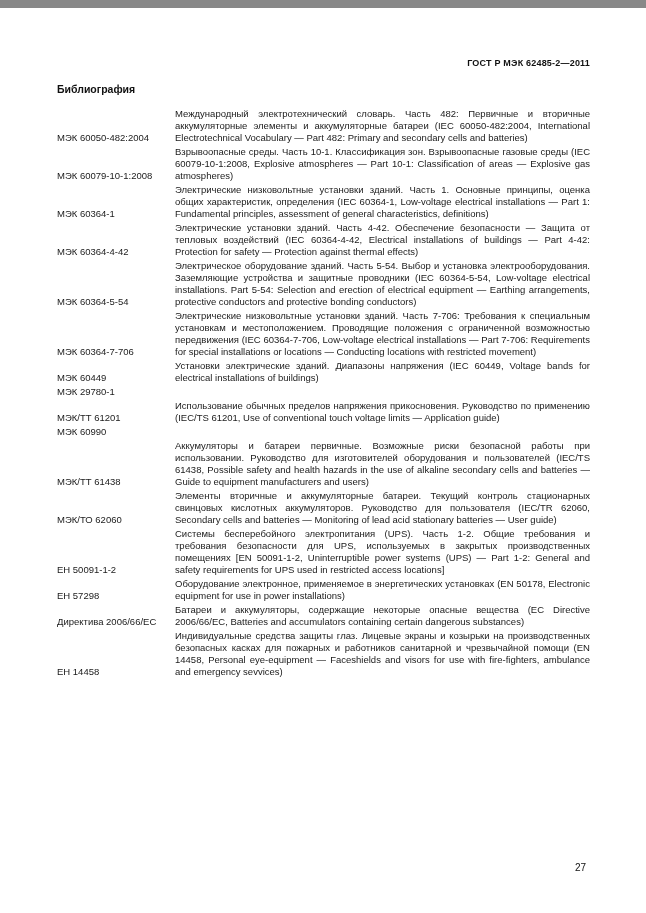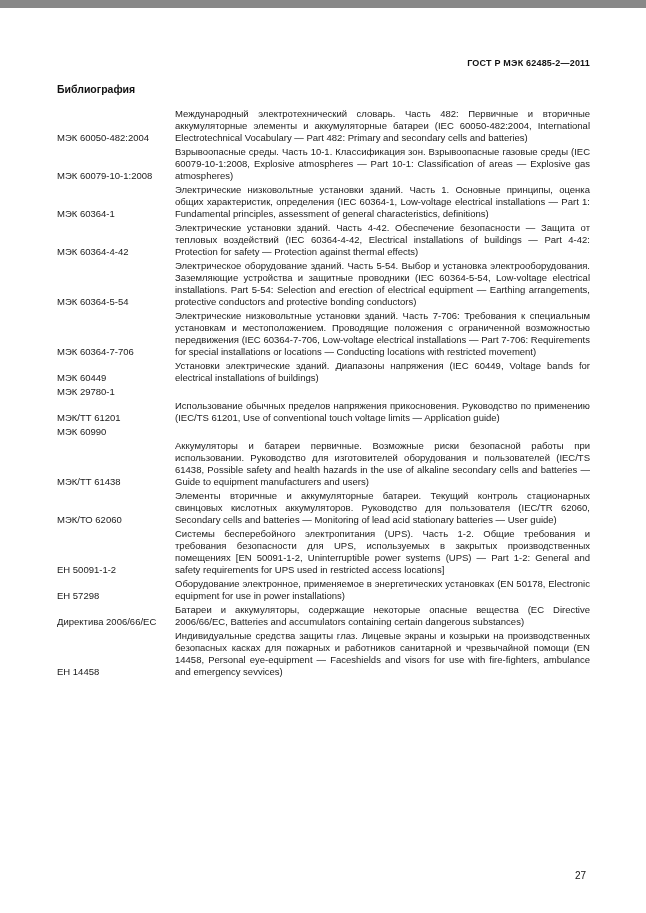--- a/index.html
+++ b/index.html
@@ -46,21 +46,21 @@
   .bib-text {
     flex: 1 1 auto;
     font-size: 9.5px;
     line-height: 12px;
     text-align: justify;
     text-justify: inter-word;
   }
   .page-number {
     position: absolute;
     right: 60px;
-    bottom: 40px;
+    bottom: 48px;
     font-size: 10px;
     color: #111;
   }
 </style>
 </head>
 <body>
 
 <div class="page">
   <div class="doc-header">ГОСТ Р МЭК 62485-2—2011</div>
 

